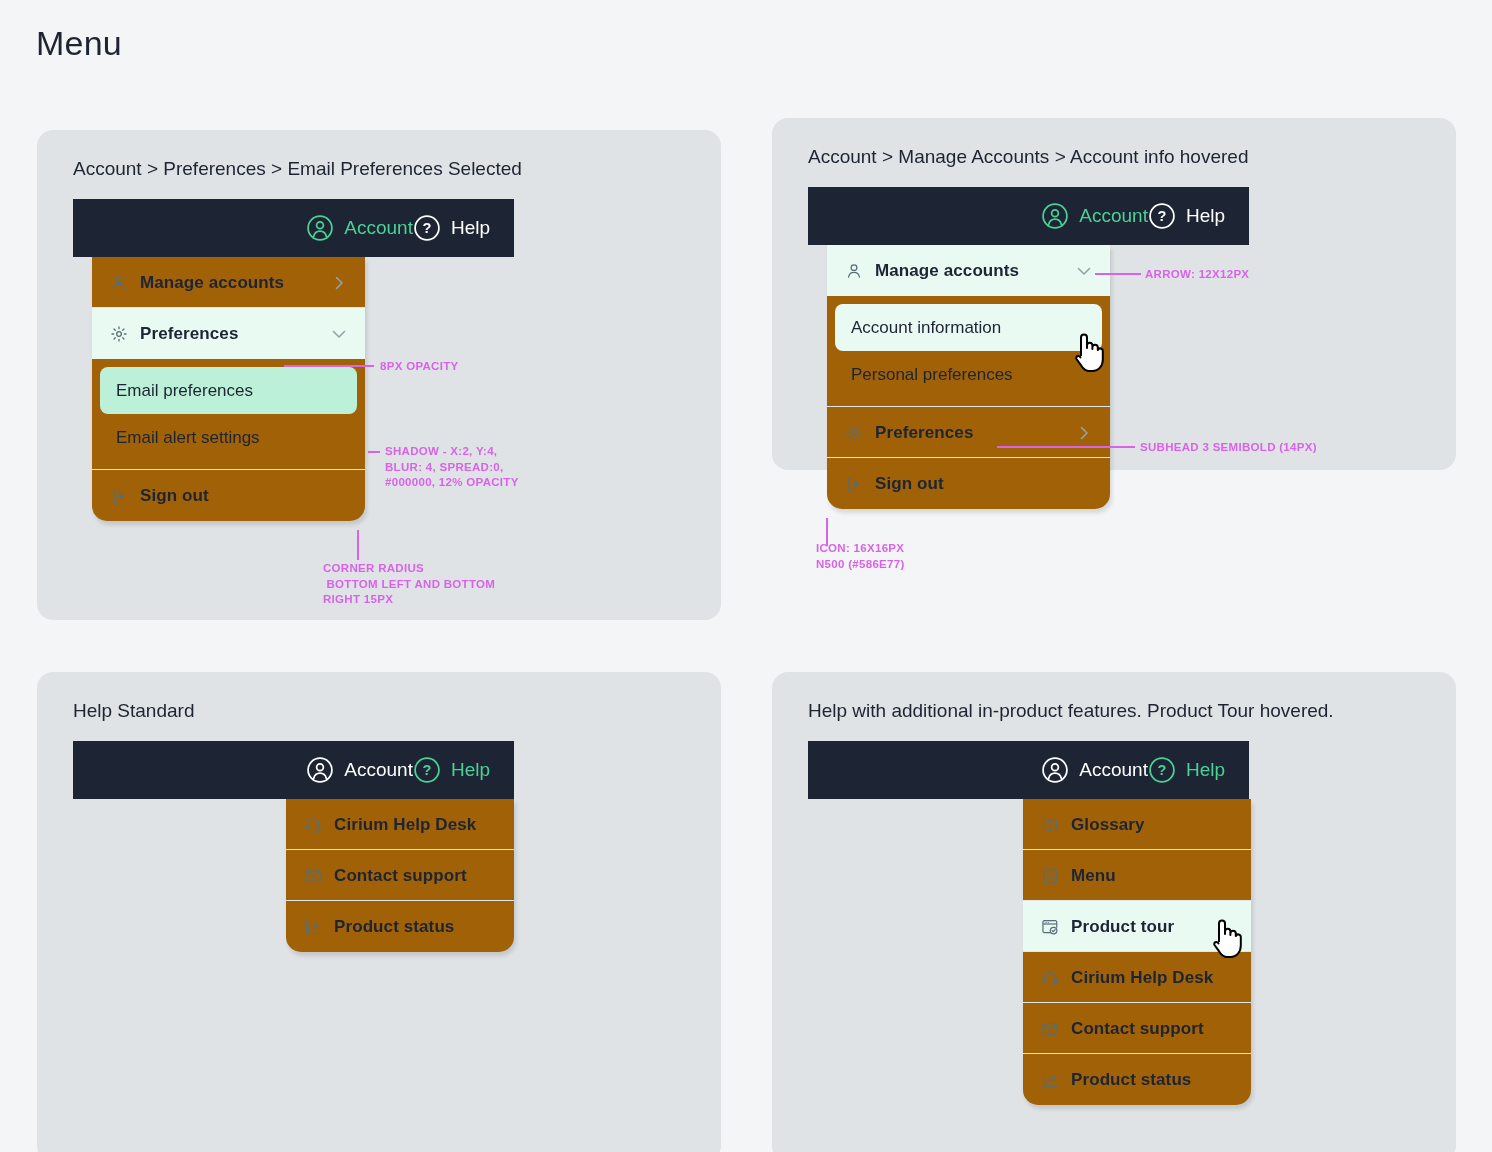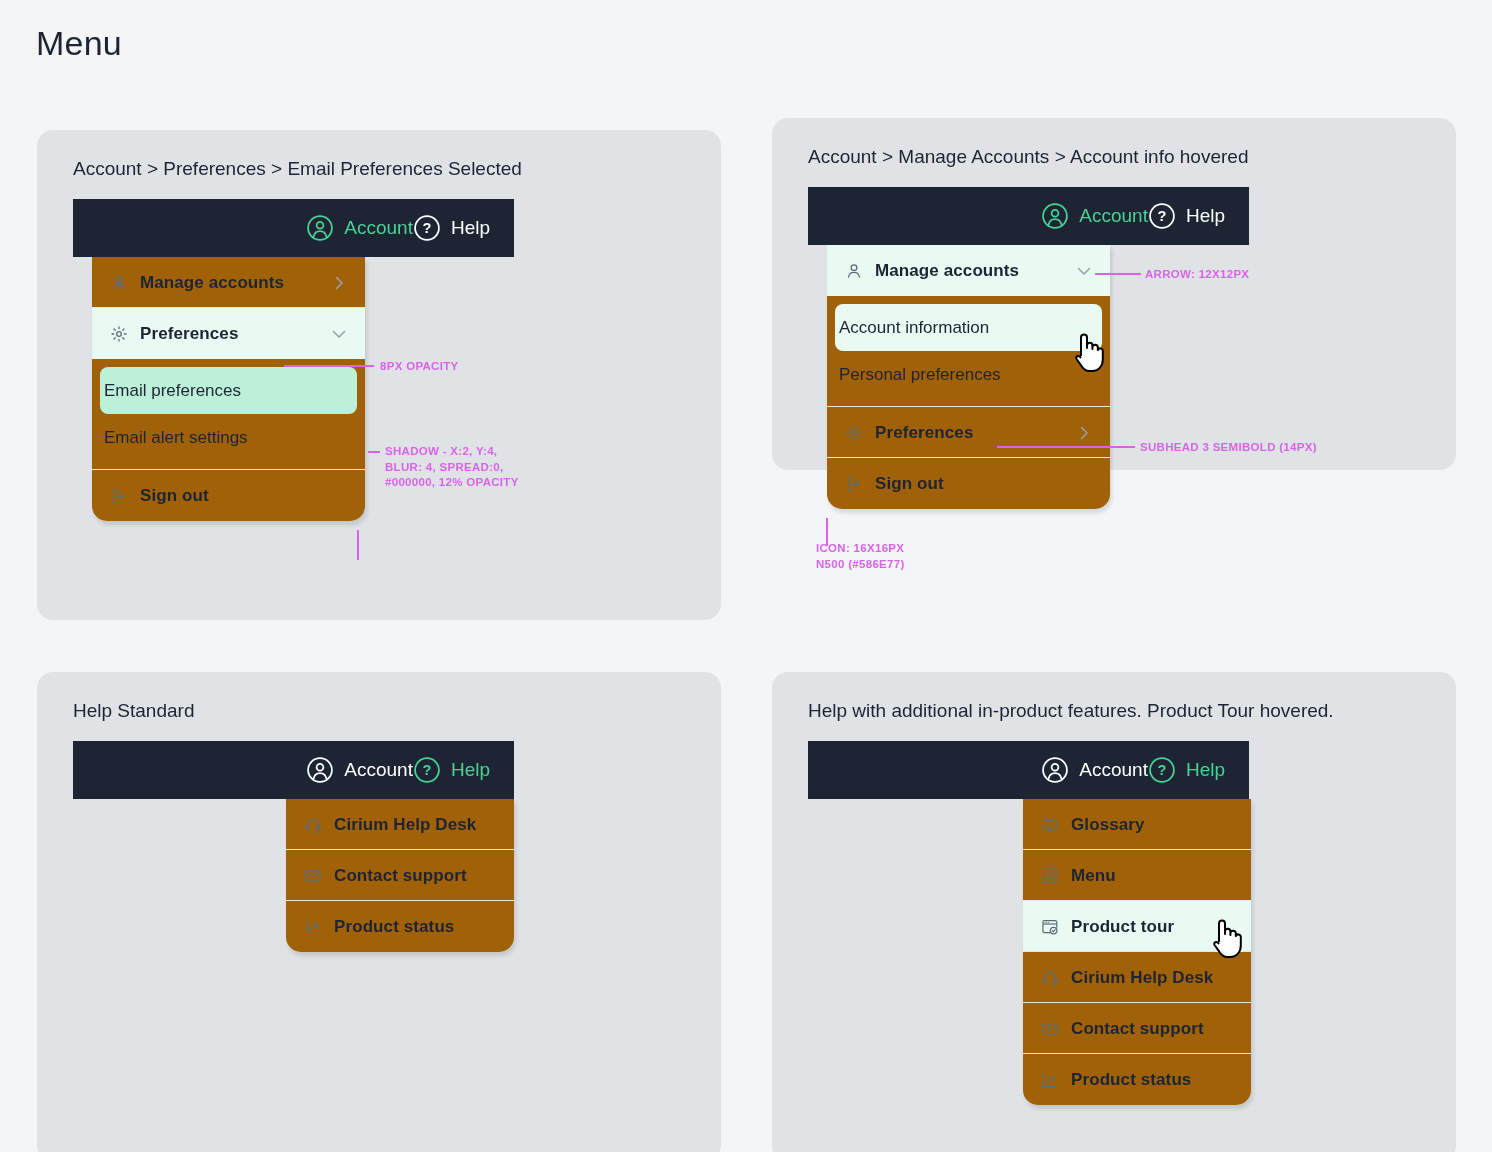--- a/index.html
+++ b/index.html
@@ -65,21 +65,21 @@
     font-size: 17px; font-weight: 700; color: #1d2433;
     letter-spacing: 0.1px; white-space: nowrap;
   }
   .dd-row.head-hl { background: #e9faf2; }
   .dd-row .chev { margin-left: auto; width: 16px; height: 16px; flex: none; }
   .dd-icon { width: 18px; height: 18px; flex: none; display: block; }
 
   .sub-wrap { padding: 8px; }
   .sub-row {
     height: 47px; display: flex; align-items: center;
-    padding: 0 4px; border-radius: 8px; cursor: pointer;
+    padding: 0 16px; border-radius: 8px; cursor: pointer;
   }
   .sub-row .label { font-size: 17px; color: #1d2433; font-weight: 400; white-space: nowrap; }
   .sub-row.selected { background: #bdf0d8; }
   .sub-row.hovered  { background: #e9faf2; }
 
   
   .anno {
     position: absolute;
     color: #d963e8;
     font-size: 11.5px; font-weight: 700; letter-spacing: 0.3px;
@@ -165,20 +165,23 @@
 
   <div class="anno-line anno-h" style="left:247px; top:235px; width:90px;"></div>
   <div class="anno" style="left:343px; top:229px;">8PX OPACITY</div>
 
   <div class="anno-line anno-h" style="left:331px; top:321px; width:12px;"></div>
   <div class="anno" style="left:348px; top:314px;">SHADOW - X:2, Y:4,
 BLUR: 4, SPREAD:0,
 #000000, 12% OPACITY</div>
 
   <div class="anno-line anno-v" style="left:320px; top:400px; height:30px;"></div>
+  <div class="anno" style="left:286px; top:431px;">CORNER RADIUS
+ BOTTOM LEFT AND BOTTOM
+RIGHT 15PX</div>
 </div>
 
 <div class="panel" id="panel-tr">
   <div class="panel-caption">Account &gt; Manage Accounts &gt; Account info hovered</div>
 
   <div class="navbar" style="left:36px; top:69px; width:441px; height:58px;">
     <div class="nav-item">
       <svg class="nav-icon" viewBox="0 0 24 24" fill="none">
         <circle cx="12" cy="12" r="10.2" stroke="#4ad295" stroke-width="1.5"></circle>
         <circle cx="12" cy="9.6" r="2.9" stroke="#4ad295" stroke-width="1.5"></circle>

